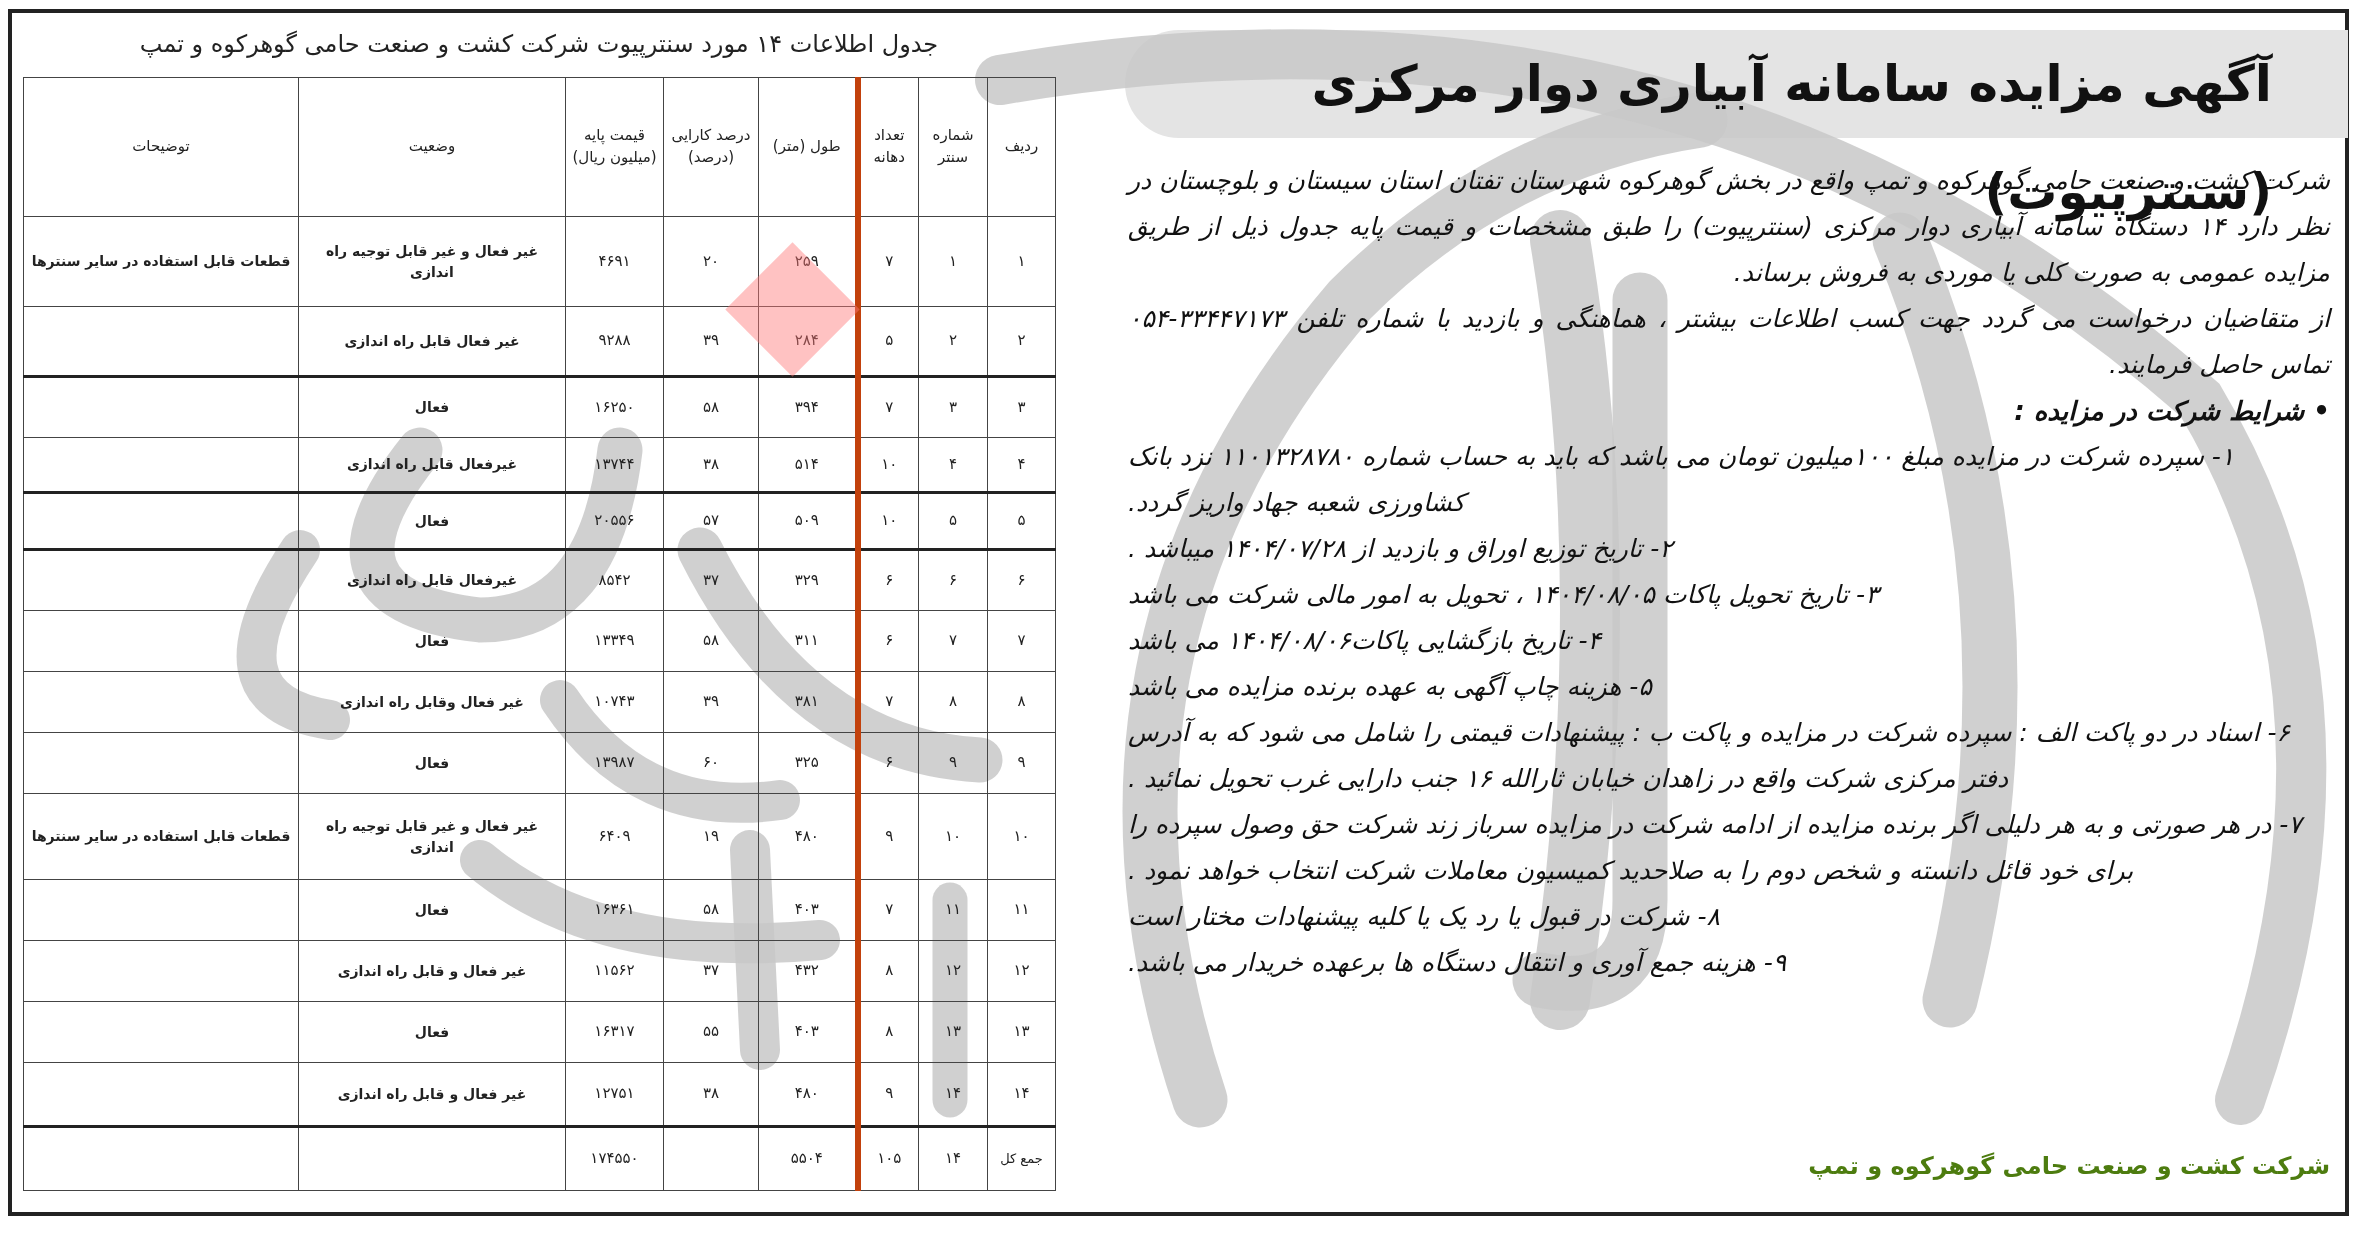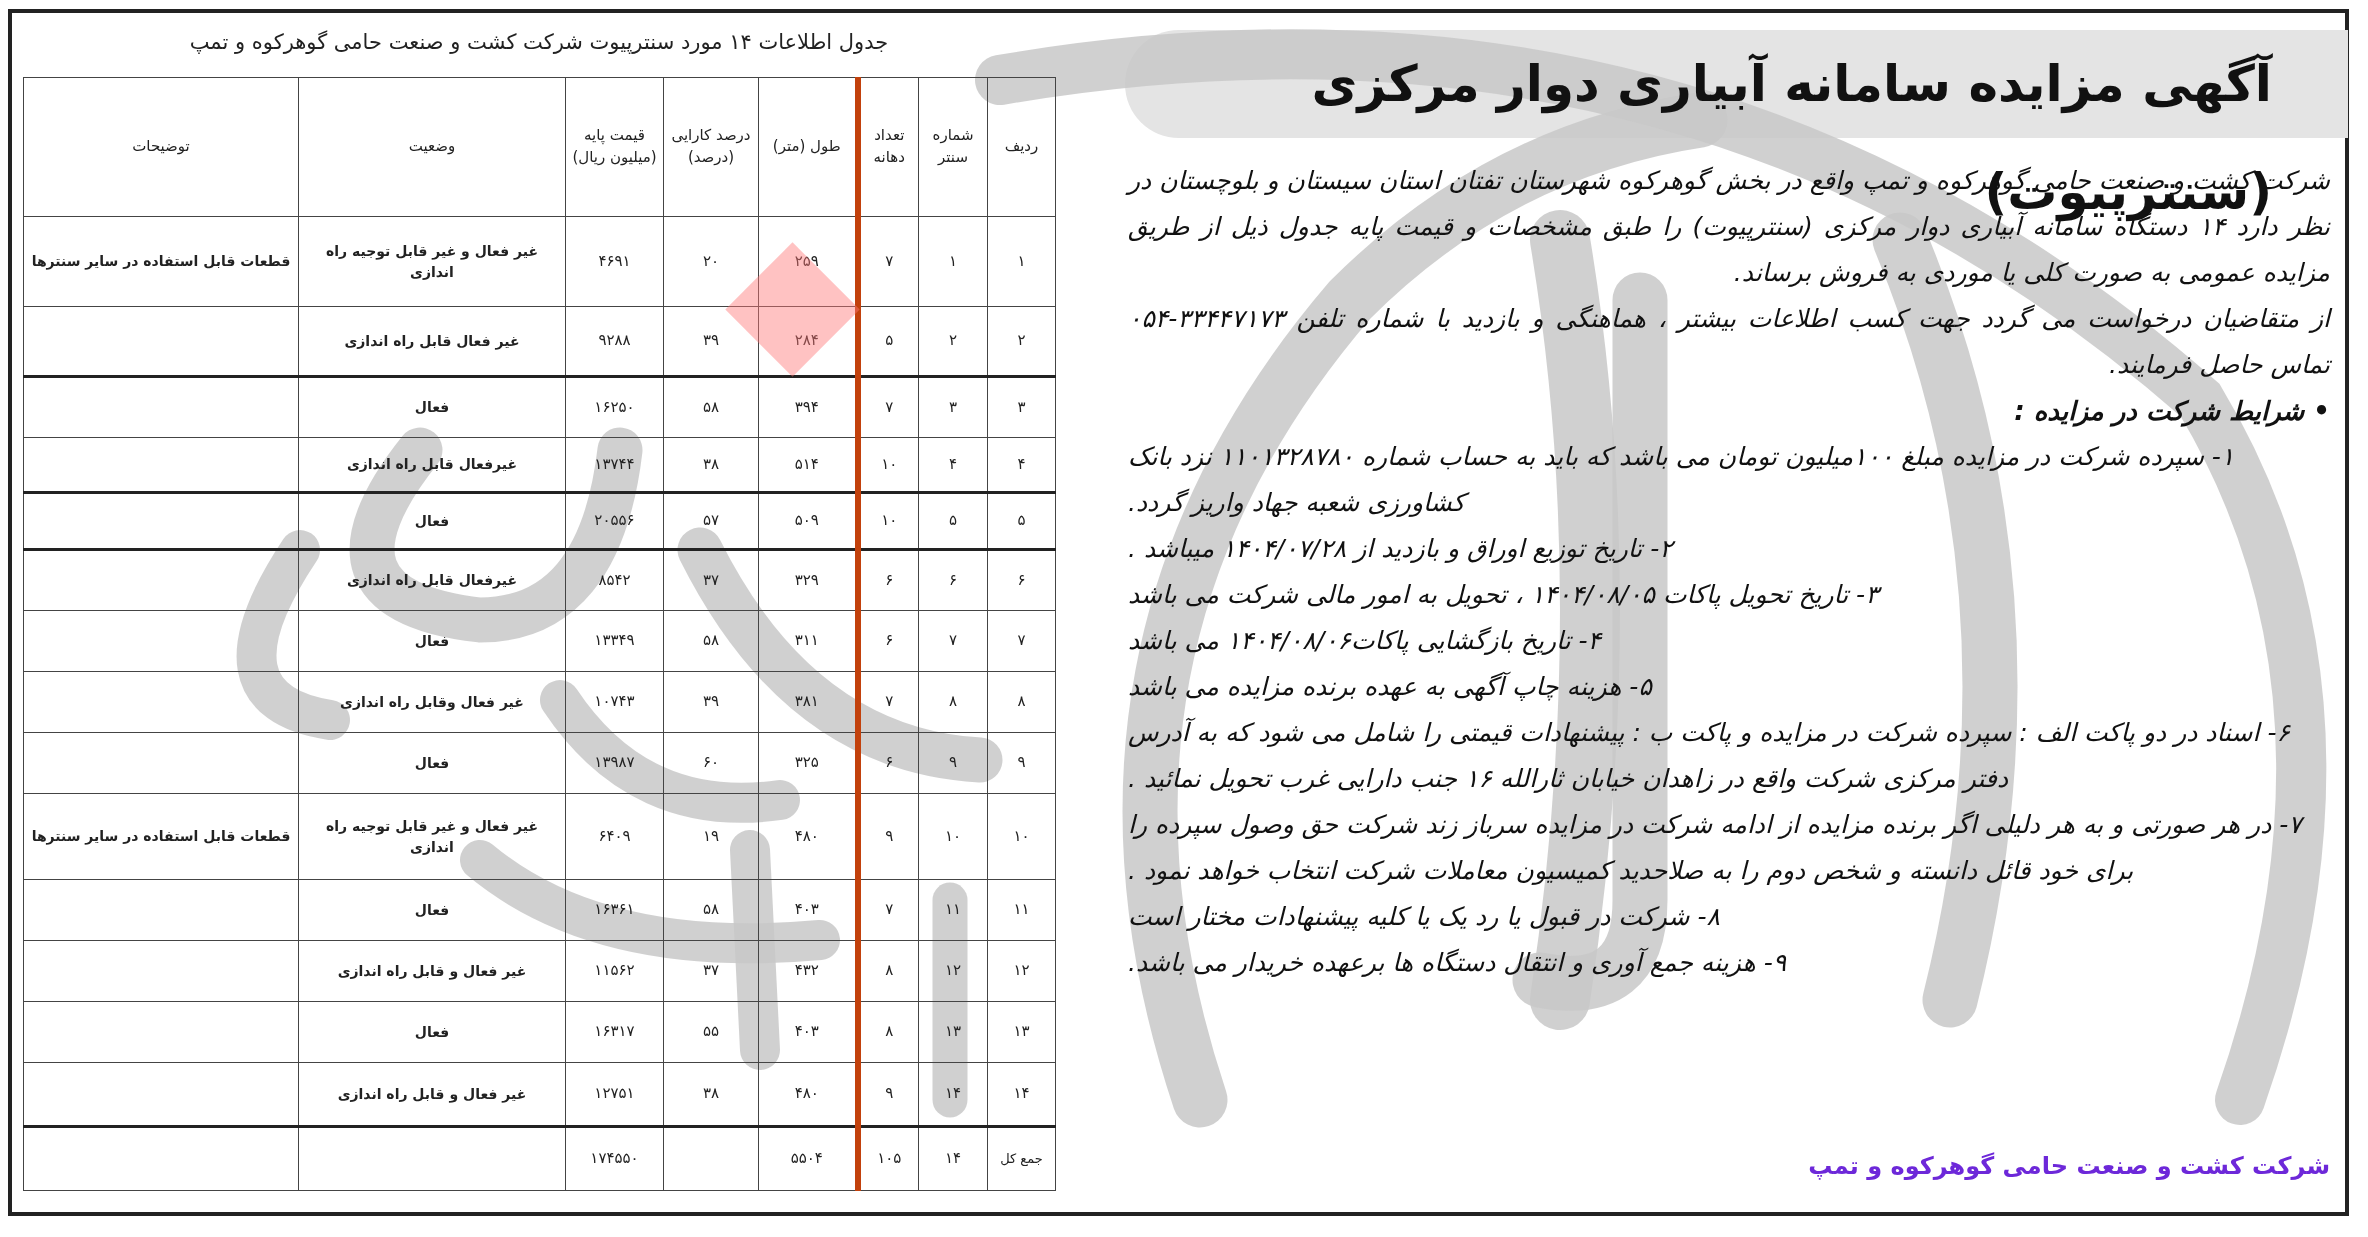--- a/index.html
+++ b/index.html
@@ -11,21 +11,21 @@
     border: 4px solid #222222; background: #ffffff;
   }
 
   
   .watermark { position: absolute; left: 0; top: 0; width: 2368px; height: 1237px; pointer-events: none; z-index: 1; }
   .watermark svg { width: 100%; height: 100%; }
 
   
   .table-title {
     position: absolute; left: 23px; top: 30px; width: 1032px; height: 40px;
-    text-align: center; direction: rtl; font-size: 21px; color: #222;
+    text-align: center; direction: rtl; font-size: 24px; color: #222;
     z-index: 2;
   }
 
   
   .data-table {
     position: absolute; left: 23px; top: 77px; width: 1032px;
     border-collapse: collapse; direction: rtl; z-index: 2;
     table-layout: fixed;
   }
   .data-table th, .data-table td {
@@ -59,21 +59,21 @@
     position: absolute; left: 1128px; top: 158px; width: 1202px;
     direction: rtl; text-align: justify; font-size: 25px; line-height: 46px;
     color: #111; z-index: 2;
   }
   .body-text p { margin: 0; font-style: italic; }
   .body-text .section-title { font-weight: bold; font-size: 26px; }
   .body-text .condition { text-align: left; }
   .signature {
     position: absolute; left: 1128px; top: 1152px; width: 1202px;
     direction: rtl; text-align: right; font-size: 24px; font-weight: bold;
-    color: #6d28d9; z-index: 2;
+    color: #4d7c0f; z-index: 2;
   }
 </style>
 </head>
 <body>
 
 <div class="frame"></div>
 
 <div class="banner"></div>
 
 <div class="watermark">

